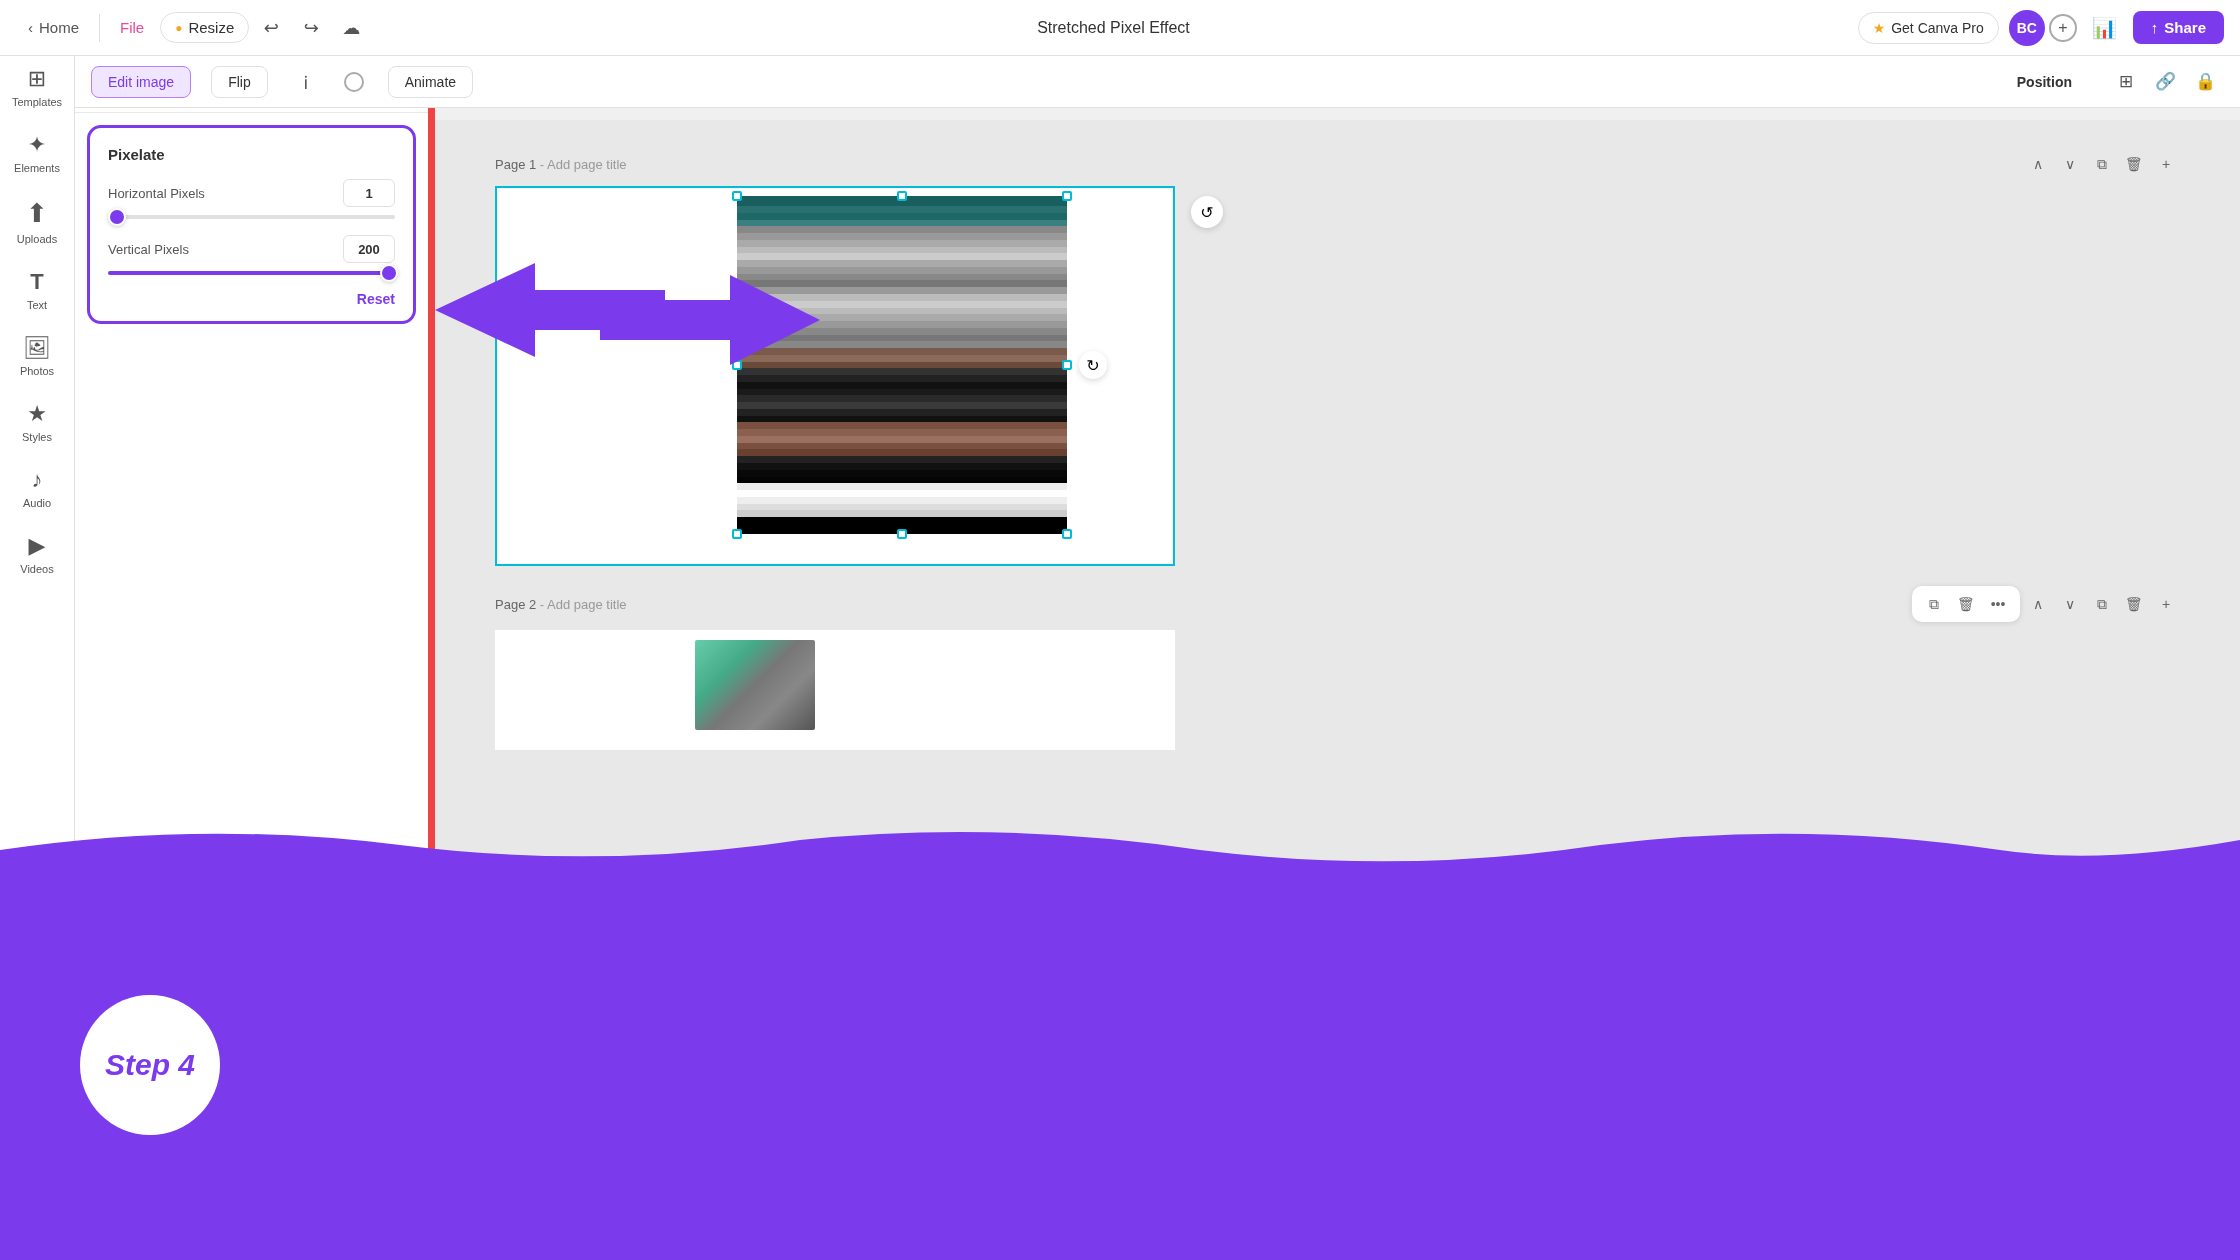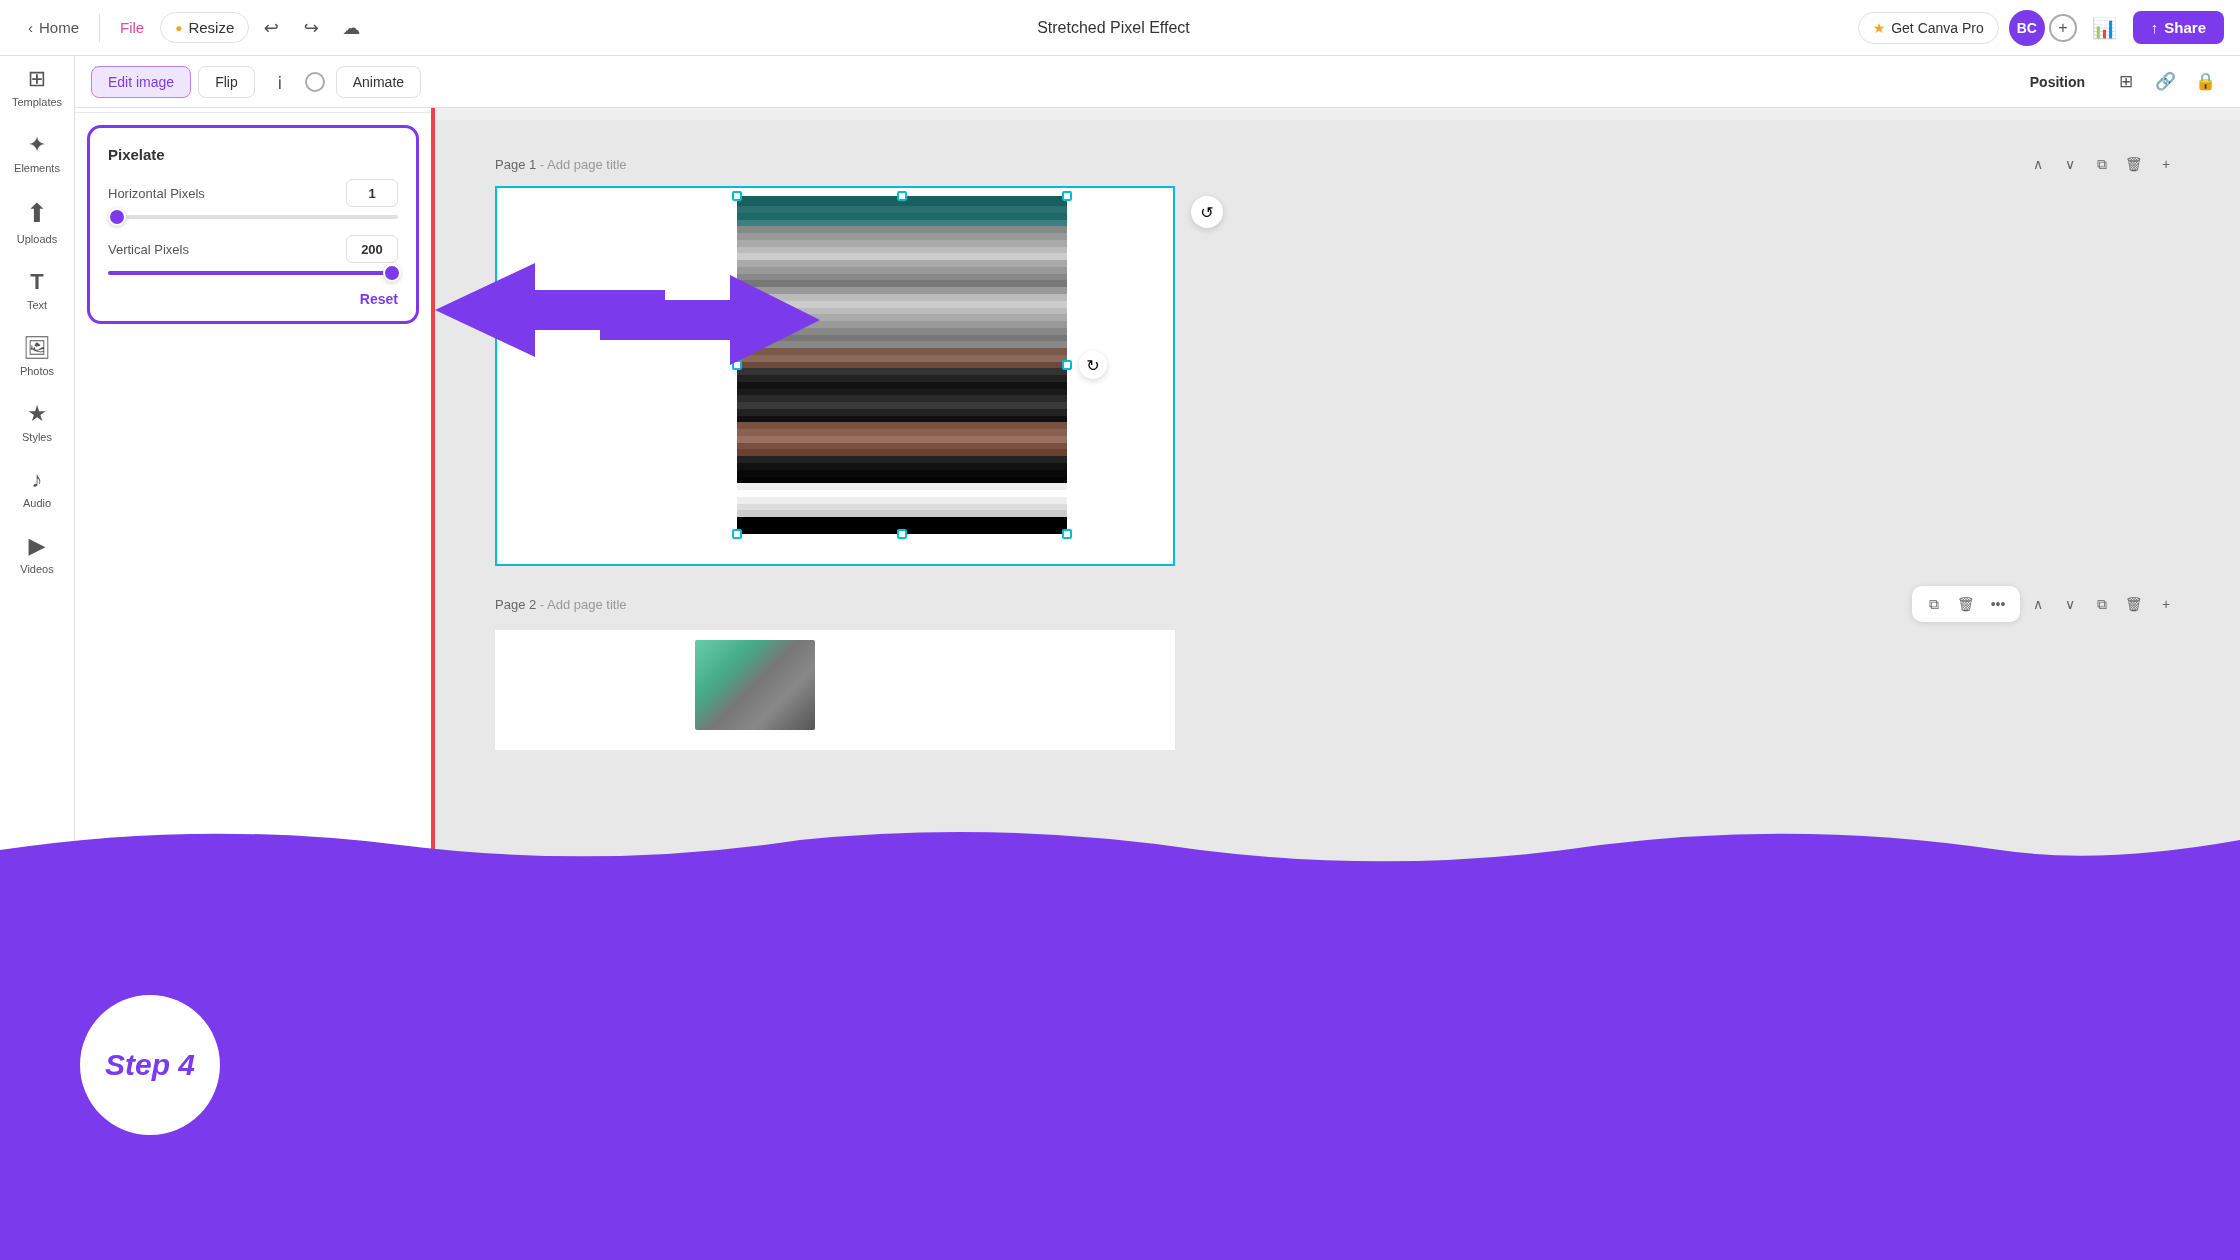--- a/index.html
+++ b/index.html
@@ -54,21 +54,21 @@
     .share-btn {
       display: flex; align-items: center; gap: 6px;
       padding: 8px 18px; border-radius: 8px; border: none; background: #7c3aed;
       cursor: pointer; font-size: 15px; color: #fff; font-weight: 600;
     }
 
     
     .secondary-toolbar {
       position: absolute; top: 56px; left: 75px; right: 0; height: 52px;
       background: #fff; border-bottom: 1px solid #e0e0e0;
-      display: flex; align-items: center; padding: 0 16px; gap: 7px; z-index: 99;
+      display: flex; align-items: center; padding: 0 16px; gap: 20px; z-index: 99;
     }
     .sec-btn {
       padding: 7px 16px; border-radius: 8px; border: 1.5px solid #e0e0e0;
       background: #fff; cursor: pointer; font-size: 14px; font-weight: 500; color: #333;
     }
     .sec-btn.active { background: #f0e6ff; border-color: #b97dff; color: #7c3aed; }
     .sec-icon-btn {
       width: 36px; height: 36px; border-radius: 8px; border: none; background: transparent;
       display: flex; align-items: center; justify-content: center; cursor: pointer; font-size: 17px; color: #555;
     }
@@ -88,21 +88,21 @@
     .sidebar-item {
       display: flex; flex-direction: column; align-items: center; gap: 4px;
       padding: 10px 8px; border-radius: 10px; cursor: pointer; width: 68px;
     }
     .sidebar-item-icon { font-size: 22px; color: #555; }
     .sidebar-item-label { font-size: 11px; color: #555; font-weight: 500; }
 
     
     .panel {
       position: absolute; top: 56px; left: 75px; width: 360px; height: calc(100% - 56px);
-      background: #fff; border-right: 4px solid #ef4444; z-index: 97;
+      background: #fff; border-right: 7px solid #ef4444; z-index: 97;
     }
     .panel-header {
       display: flex; align-items: center; padding: 14px 16px; border-bottom: 1px solid #e8e8e8;
       gap: 8px;
     }
     .panel-back-btn {
       width: 28px; height: 28px; border-radius: 6px; border: none; background: transparent;
       cursor: pointer; font-size: 16px; color: #555; display: flex; align-items: center; justify-content: center;
     }
     .panel-title-group { display: flex; align-items: baseline; gap: 6px; flex: 1; }

